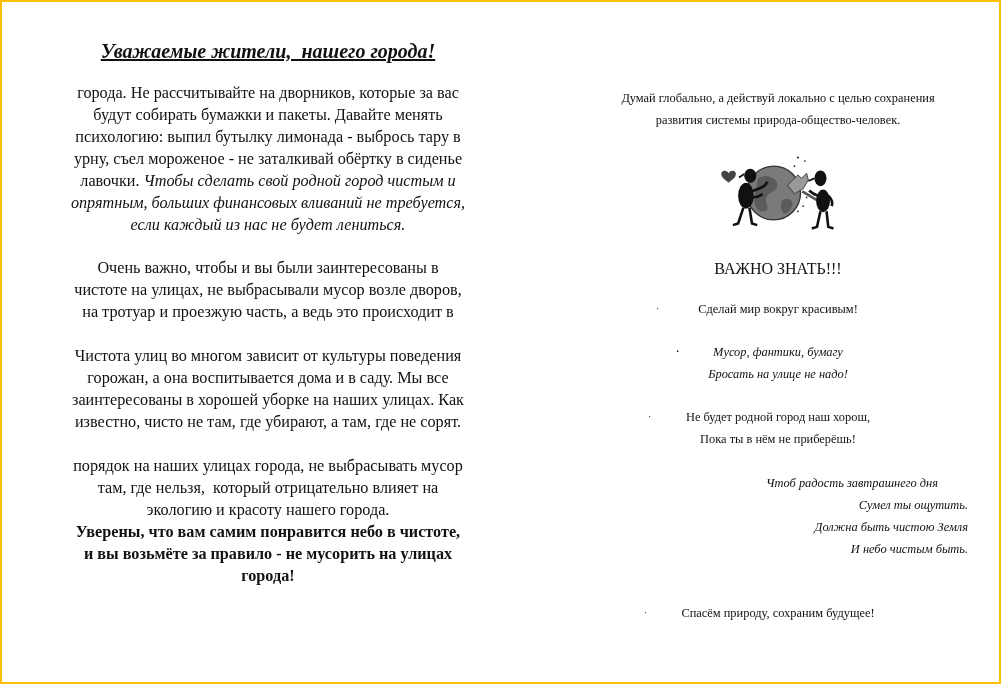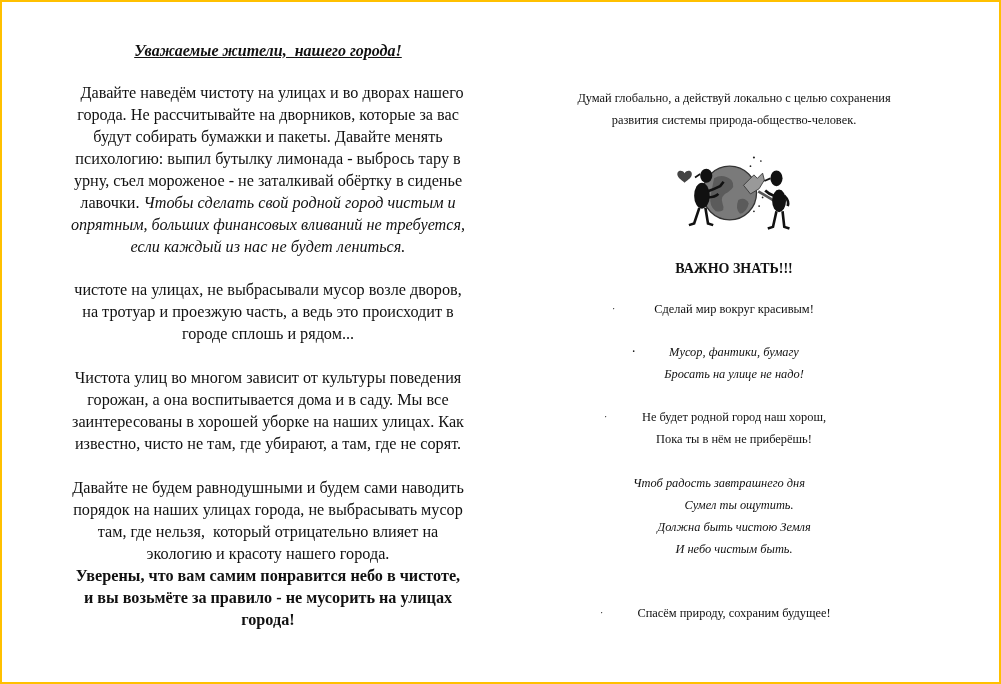--- a/index.html
+++ b/index.html
@@ -10,82 +10,80 @@
     .frame {
       position: absolute; left: 0; top: 0; width: 1001px; height: 684px;
       box-sizing: border-box; border: 2px solid #FFC000;
     }
     .left {
       position: absolute; left: 48px; top: 40px; width: 440px;
       text-align: center; font-size: 16.2px; line-height: 22px;
     }
     .title {
       font-weight: bold; font-style: italic; text-decoration: underline;
-      font-size: 16px; margin: 0 0 20px 0; white-space: pre;
+      font-size: 20px; margin: 0 0 20px 0; white-space: pre;
     }
     .para { margin: 0; }
     .gap { height: 21px; }
     .gap2 { height: 22px; }
     .ital { font-style: italic; }
     .bold { font-weight: bold; }
     .line { display: block; white-space: pre; }
 
     .right {
-      position: absolute; left: 544px; top: 87px; width: 380px;
+      position: absolute; left: 588px; top: 87px; width: 380px;
       text-align: center; font-size: 12.4px; line-height: 22px;
     }
     .motto { margin: 0; }
     .illustration {
       width: 130px; height: 85px; margin: 20px auto 0 auto; display: block;
     }
-    .important { font-weight: bold; font-size: 14px; margin-top: 22px; }
+    .important { font-weight: normal; font-size: 16px; margin-top: 22px; }
     .rhyme { position: relative; margin: 0; }
     .bullet { position: absolute; font-size: 10px; }
     .bi { font-weight: normal; font-style: italic; }
   </style>
 </head>
 <body>
 
 <div class="frame"></div>
 
 <div class="left">
   <div class="title">Уважаемые жители,  нашего города!</div>
 
   <p class="para">
-    <span class="line">  Давайте наведём чистоту на улицах и во дворах нашего</span>
     <span class="line">города. Не рассчитывайте на дворников, которые за вас</span>
     <span class="line">будут собирать бумажки и пакеты. Давайте менять</span>
     <span class="line">психологию: выпил бутылку лимонада - выбрось тару в</span>
     <span class="line">урну, съел мороженое - не заталкивай обёртку в сиденье</span>
     <span class="line"><span>лавочки. </span><span class="ital">Чтобы сделать свой родной город чистым и</span></span>
     <span class="line ital">опрятным, больших финансовых вливаний не требуется,</span>
     <span class="line ital">если каждый из нас не будет лениться.</span>
   </p>
 
   <div class="gap"></div>
 
   <p class="para">
+    <span class="line">Очень важно, чтобы и вы были заинтересованы в</span>
     <span class="line">чистоте на улицах, не выбрасывали мусор возле дворов,</span>
     <span class="line">на тротуар и проезжую часть, а ведь это происходит в</span>
-    <span class="line">городе сплошь и рядом...</span>
   </p>
 
   <div class="gap2"></div>
 
   <p class="para">
     <span class="line">Чистота улиц во многом зависит от культуры поведения</span>
     <span class="line">горожан, а она воспитывается дома и в саду. Мы все</span>
     <span class="line">заинтересованы в хорошей уборке на наших улицах. Как</span>
     <span class="line">известно, чисто не там, где убирают, а там, где не сорят.</span>
   </p>
 
   <div class="gap2"></div>
 
   <p class="para">
-    <span class="line">Давайте не будем равнодушными и будем сами наводить</span>
     <span class="line">порядок на наших улицах города, не выбрасывать мусор</span>
     <span class="line">там, где нельзя,  который отрицательно влияет на</span>
     <span class="line">экологию и красоту нашего города.</span>
     <span class="line bold">Уверены, что вам самим понравится небо в чистоте,</span>
     <span class="line bold">и вы возьмёте за правило - не мусорить на улицах</span>
     <span class="line bold">города!</span>
   </p>
 </div>
 
 <div class="right">
@@ -137,21 +135,21 @@
     <span class="line bi">Мусор, фантики, бумагу</span>
     <span class="line bi">Бросать на улице не надо!</span>
   </p>
 
   <p class="rhyme" style="margin-top:21px;">
     <span class="bullet" style="left:60px;top:0;">·</span>
     <span class="line">Не будет родной город наш хорош,</span>
     <span class="line">Пока ты в нём не приберёшь!</span>
   </p>
 
-  <p class="rhyme" style="margin-top:22px;">
+  <p class="rhyme" style="margin-top:22px;text-align:right;">
     <span class="line bi" style="padding-right:30px;">Чтоб радость завтрашнего дня</span>
     <span class="line bi" style="padding-left:10px;">Сумел ты ощутить.</span>
     <span class="line bi">Должна быть чистою Земля</span>
     <span class="line bi">И небо чистым быть.</span>
   </p>
 
   <p class="rhyme" style="margin-top:42px;">
     <span class="bullet" style="left:56px;top:0;">·</span>
     <span class="line">Спасём природу, сохраним будущее!</span>
   </p>

